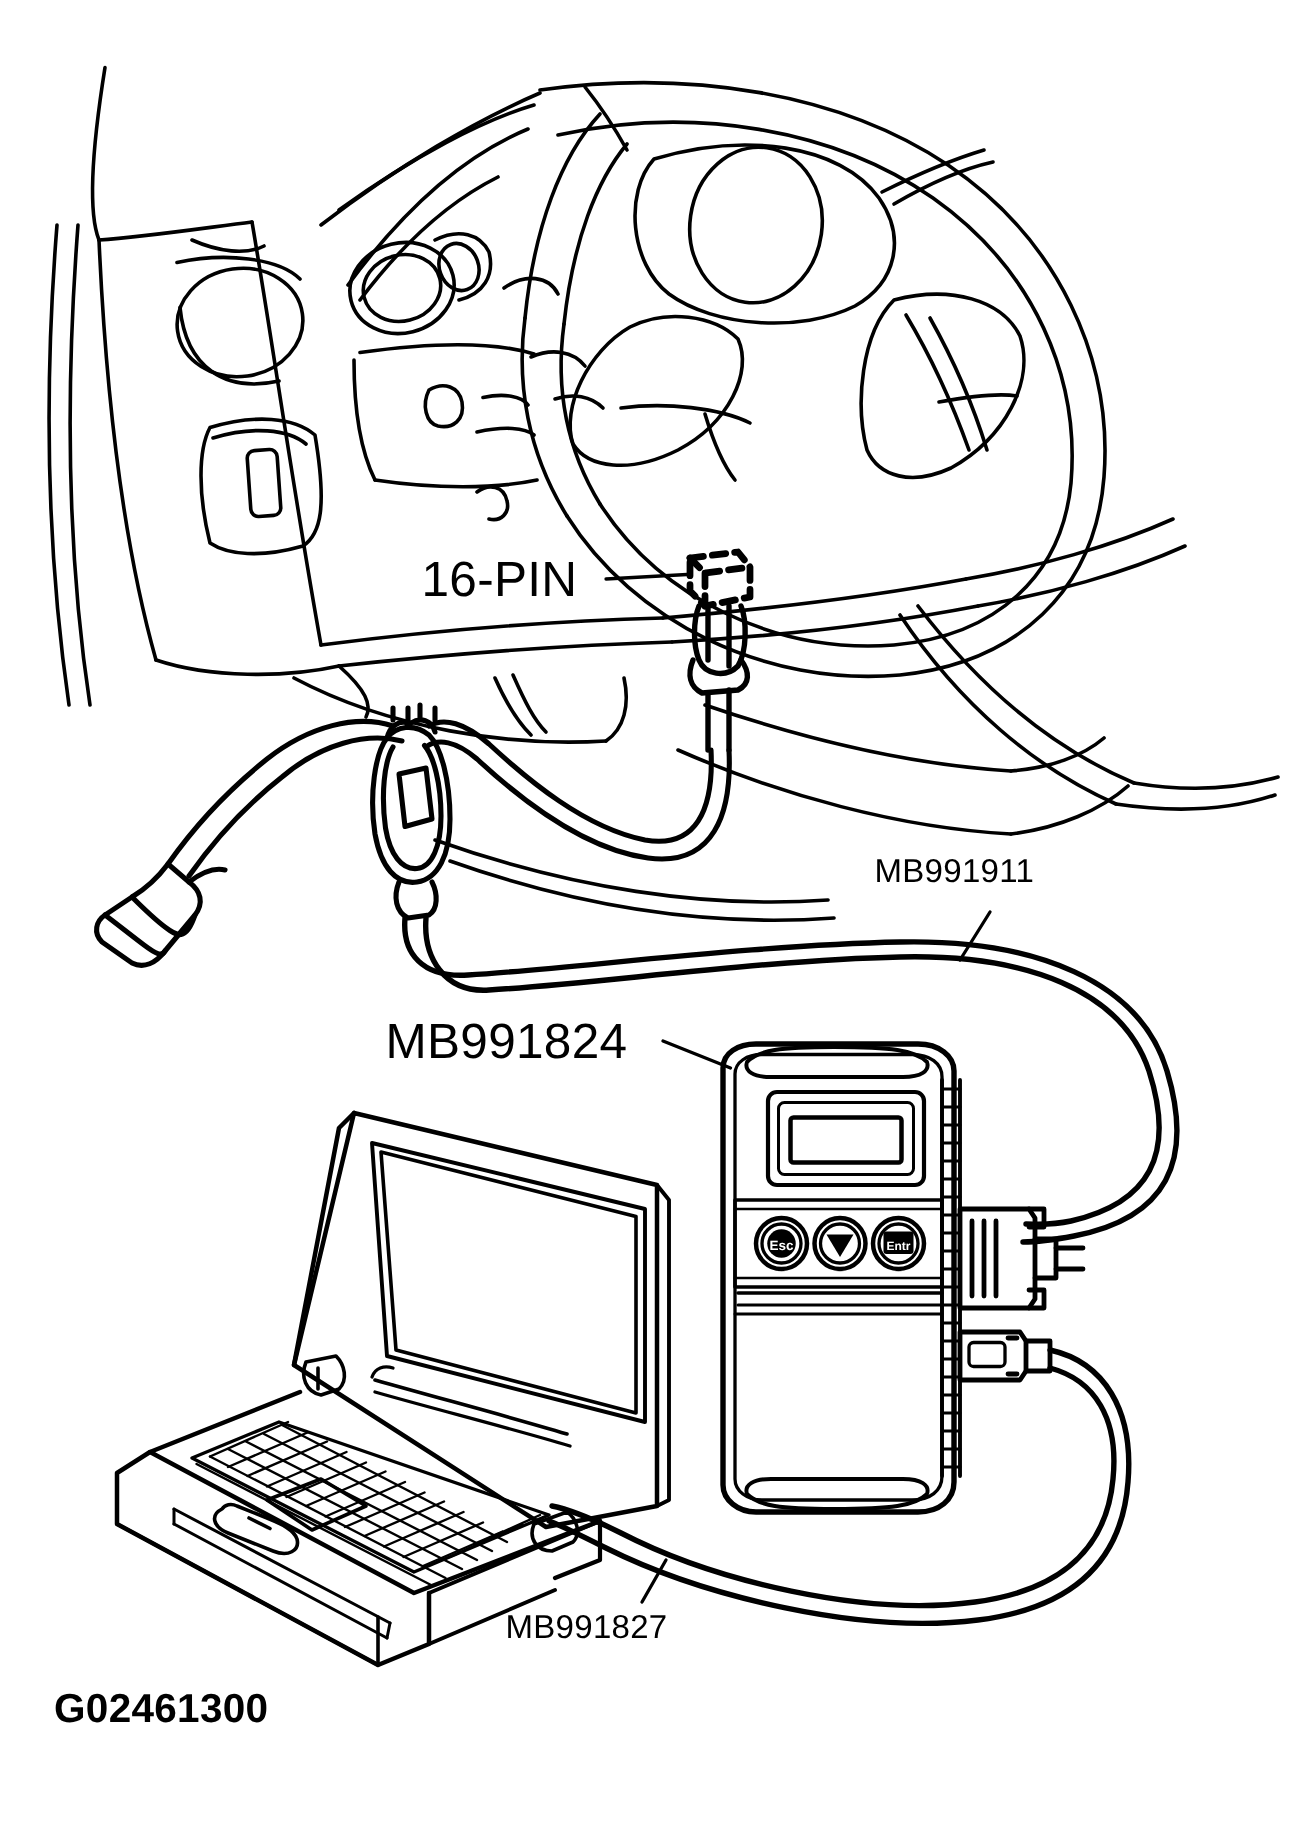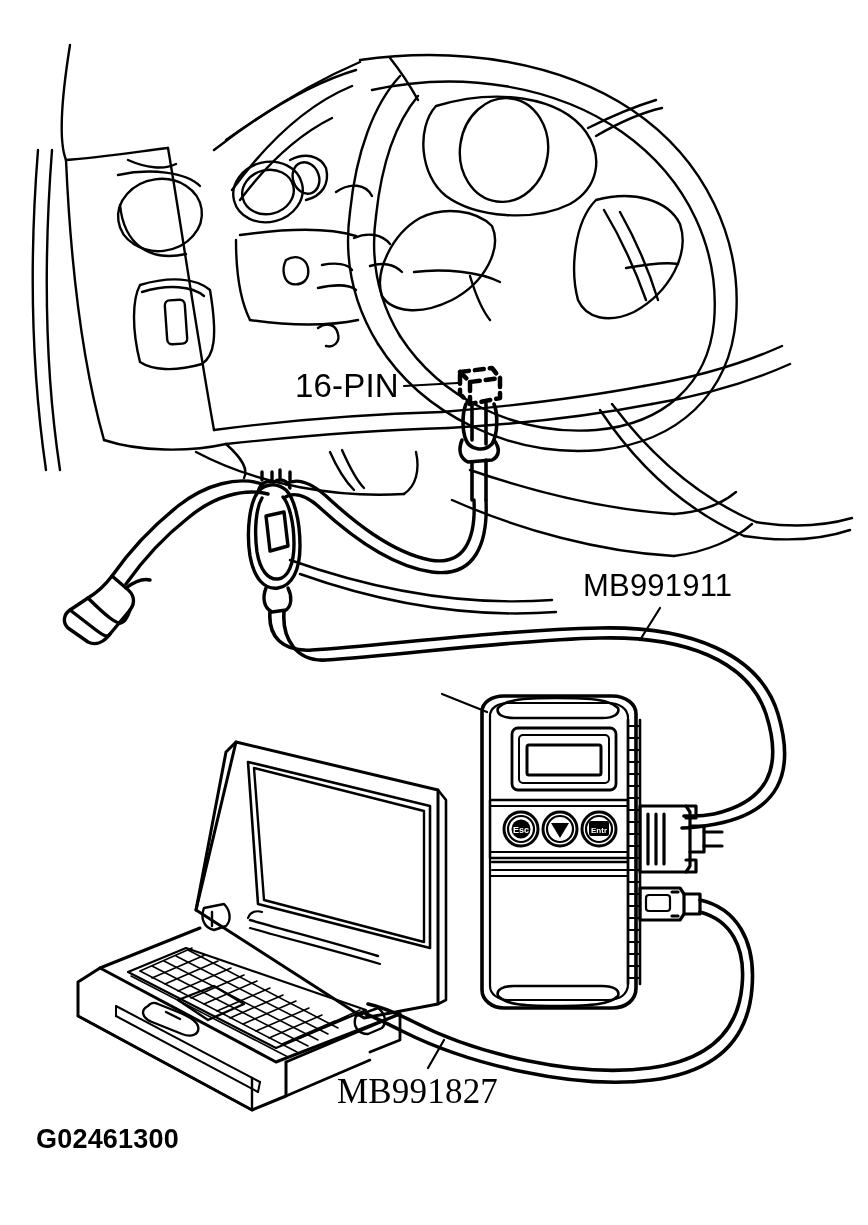--- a/index.html
+++ b/index.html
@@ -11,24 +11,24 @@
   #stage{position:relative;width:868px;height:1225px;background:#fff;}
   #art{position:absolute;left:0;top:0;width:868px;height:1225px;}
   .lbl{
     position:absolute;
     font-family:"Liberation Sans", sans-serif;
     color:#000;
     white-space:nowrap;
     line-height:1;
     letter-spacing:0.2px;
   }
-  .lbl-16pin{left:281px;top:369px;font-size:33px;margin-left:14px;}
-  .lbl-911  {left:583px;top:570px;font-size:31px;}
+  .lbl-16pin{left:281px;top:369px;font-size:33px;}
+  .lbl-911  {left:583px;top:570px;font-size:22px;}
   .lbl-824  {left:257px;top:677px;font-size:33px;}
-  .lbl-827  {left:337px;top:1074px;font-size:35px;font-family:Liberation Serif, serif;}
+  .lbl-827  {left:337px;top:1074px;font-size:22px;}
   .lbl-fig  {left:36px;top:1126px;font-size:27px;font-weight:bold;}
 </style>
 </head>
 <body>
 
 <div id="stage">
 
   <svg id="art" viewBox="0 0 868 1225" xmlns="http://www.w3.org/2000/svg">
     <rect x="0" y="0" width="868" height="1225" fill="#ffffff"></rect>
 
@@ -348,18 +348,19 @@
         <rect x="589" y="821" width="20" height="15" rx="2" fill="#000"></rect>
         <text x="599" y="833" font-family="Liberation Sans, sans-serif" font-size="8" font-weight="bold" fill="#fff" text-anchor="middle">Entr</text>
       </g>
     </g>
   </svg>
 
   <div class="lbl lbl-16pin">16-PIN</div>
 
   <div class="lbl lbl-911">MB991911</div>
 
+  <div class="lbl lbl-824">MB991824</div>
 
   <div class="lbl lbl-827">MB991827</div>
 
   <div class="lbl lbl-fig">G02461300</div>
 
 </div>
 
 </body></html>

